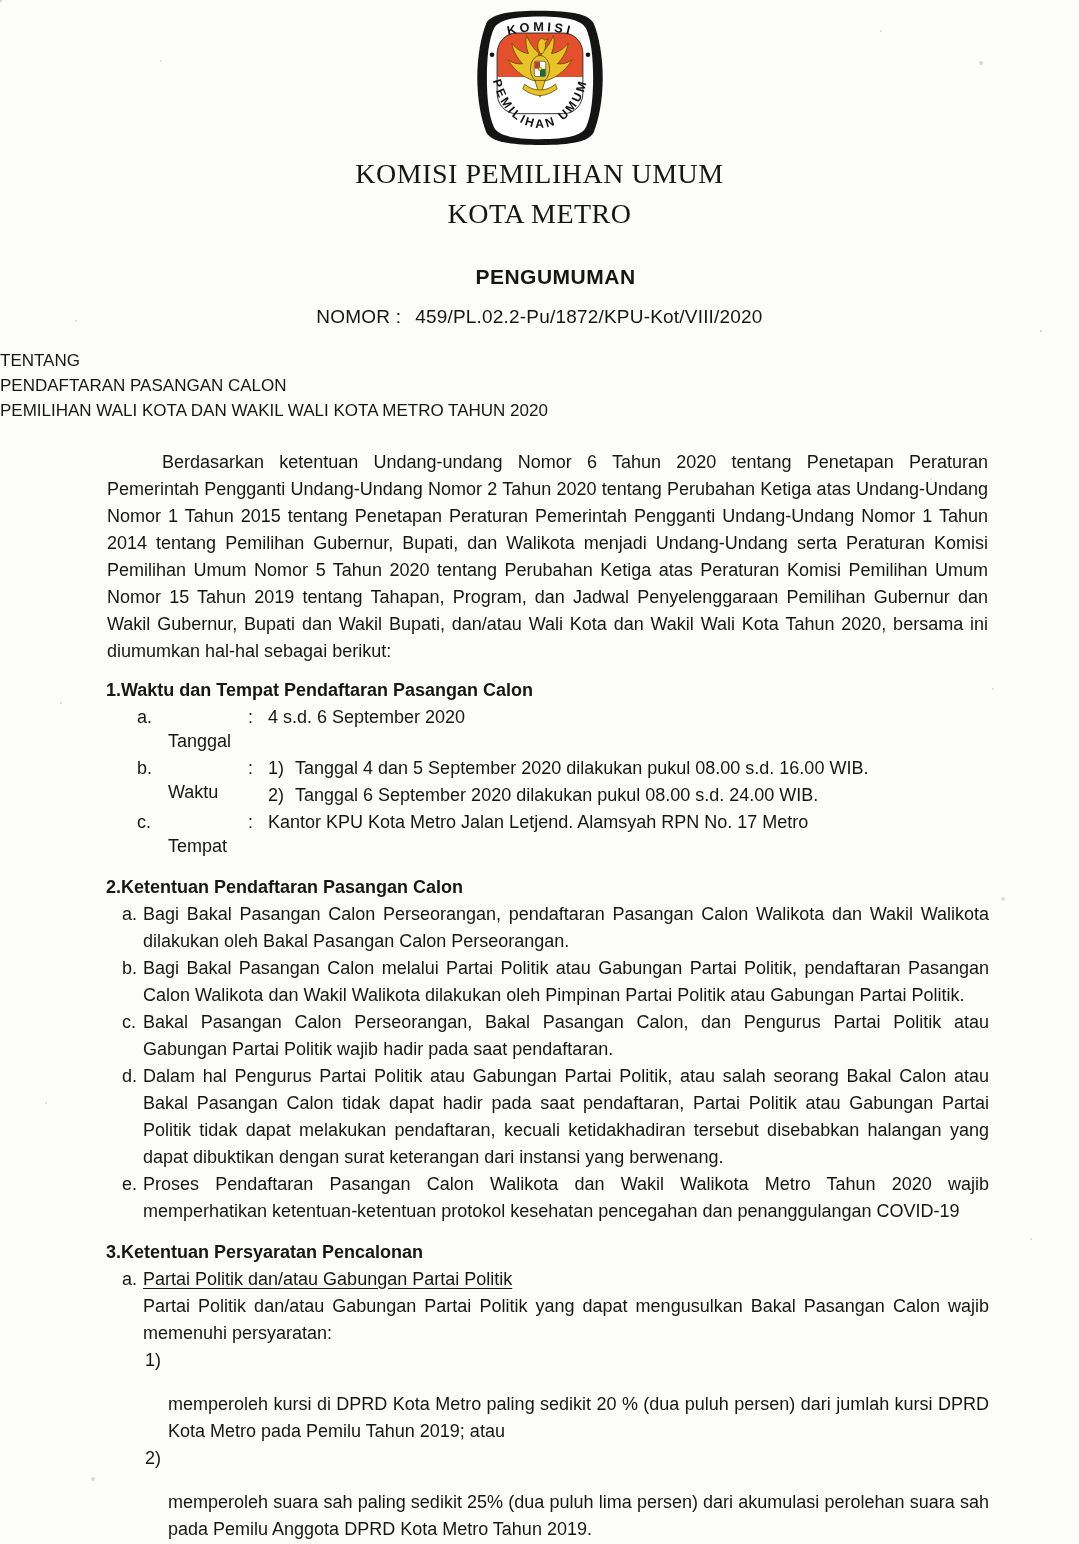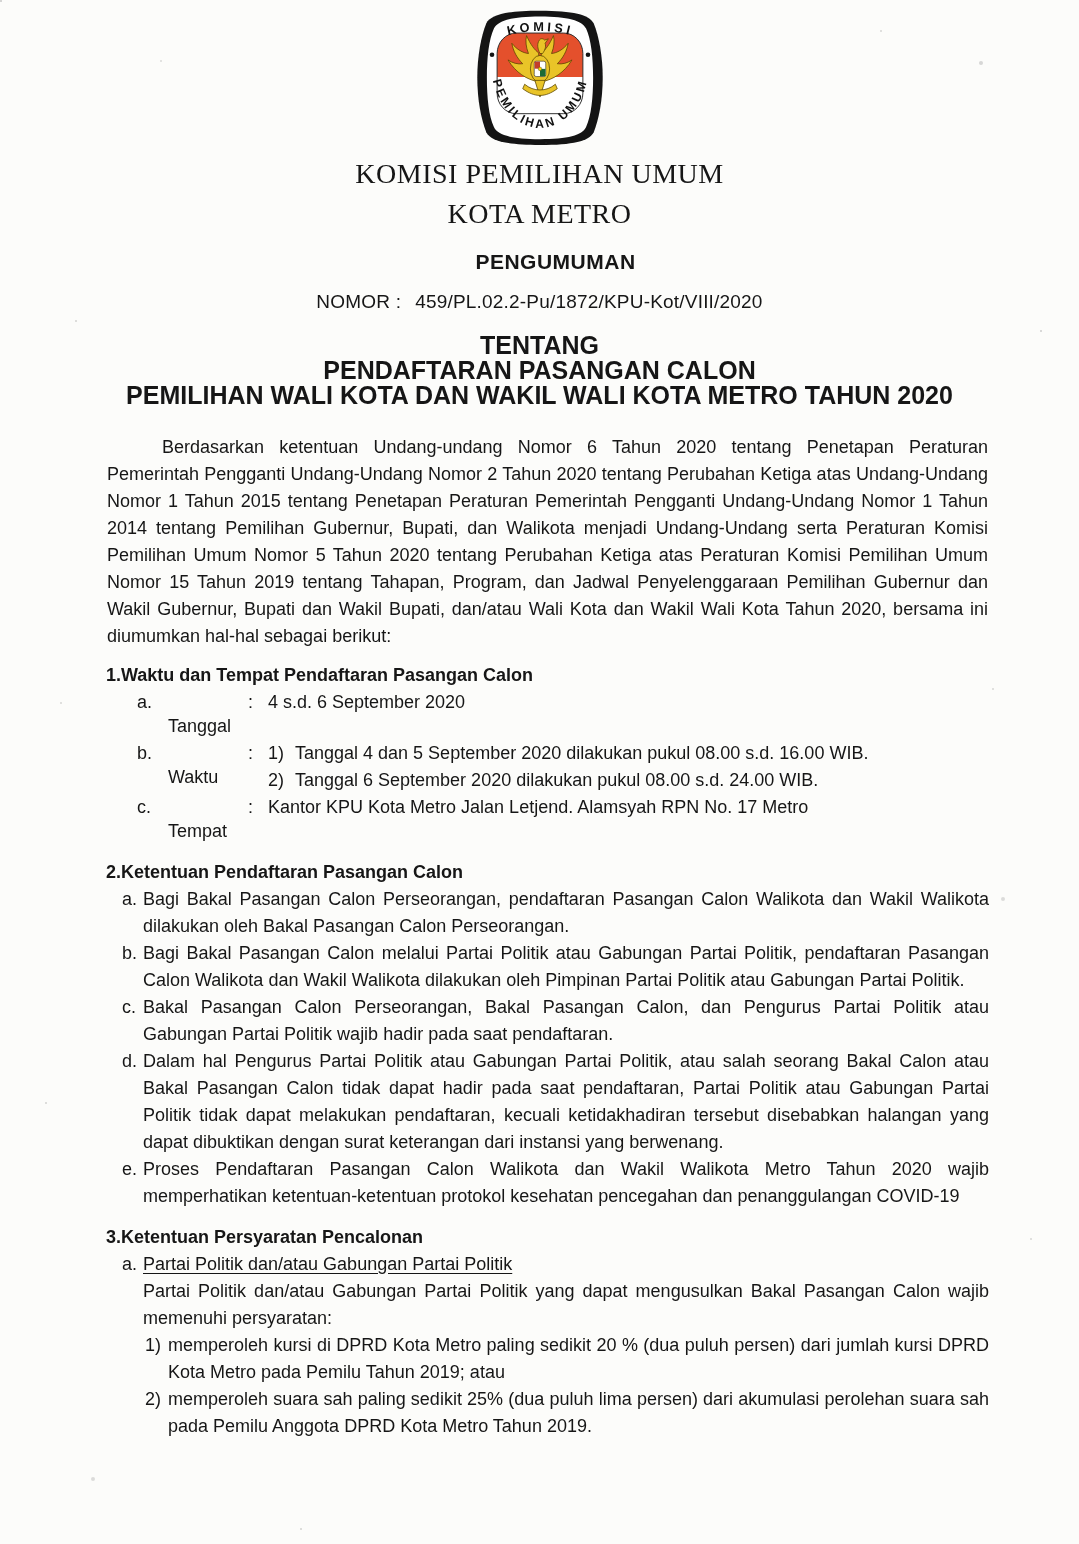--- a/index.html
+++ b/index.html
@@ -24,24 +24,24 @@
       545px 142px 0 0 rgba(70,70,70,.2), 930px 478px 0 0 rgba(70,70,70,.18),
       300px 1528px 0 0 rgba(70,70,70,.22), 992px 688px 0 0 rgba(70,70,70,.2),
       880px 30px 0 0 rgba(70,70,70,.2), 160px 60px 0 0 rgba(70,70,70,.18);
   }
   .logo { width:128px; margin:10px auto 0; }
   .logo svg { display:block; width:100%; height:auto; }
   .logo-text { font-family:"Liberation Sans", sans-serif; font-weight:bold; fill:#111; }
 
   .org { margin-top:8px; text-align:center; font-family:"Liberation Serif", serif;
          font-weight:normal; font-size:28px; line-height:40px; letter-spacing:.5px; }
-  .doc-type { margin-top:16px; text-align:center; font-weight:bold; font-size:21px; letter-spacing:.5px;padding-left:32px; }
+  .doc-type { margin-top:31px; text-align:center; font-weight:bold; font-size:21px; letter-spacing:.5px;padding-left:32px; }
   .number { margin-top:17px; display:flex; justify-content:center; gap:14px;
             font-weight:normal; font-size:19px; letter-spacing:.2px; }
-  .about { margin-top:20px; text-align:center; font-weight:bold; font-size:25px; line-height:25px; }
+  .about { margin-top:20px; font-weight:normal; font-size:17px; line-height:25px; }
 
   .body-text { font-size:18px; line-height:27px; }
   .intro { margin:26px 91px 0 107px; text-align:justify; text-indent:55px; }
 
   .sec { margin:12px 90px 0 106px; }
   .sec2 { margin-top:14px; }
   .sec-head { display:flex; font-weight:bold; }
   .sec-num { width:15px; flex:none; }
   .sec-title { flex:1; }
   .s1-intro { padding-left:15px; }
@@ -55,21 +55,21 @@
   .s1-sub-t { flex:1; }
 
   .s2-item { display:flex; padding-left:16px; }
   .s2-letter { width:21px; flex:none; }
   .s2-text { flex:1; text-align:justify; }
 
   .s3-heading { text-decoration:underline; text-underline-offset:3px; }
   .s3-para { margin-left:37px; text-align:justify; }
   .s3-sub { display:flex; padding-left:39px; }
   .s3-sub-m { width:23px; flex:none; }
-  .s3-sub-t { flex:1; text-align:justify; }
+  .s3-sub-t { flex:1; text-align:justify;margin-top:44px; }
 </style>
 </head>
 <body>
 
 <div class="page">
   <div class="speck"></div>
 
   <div class="logo">
     <svg viewBox="0 0 200 212">
       <defs>

